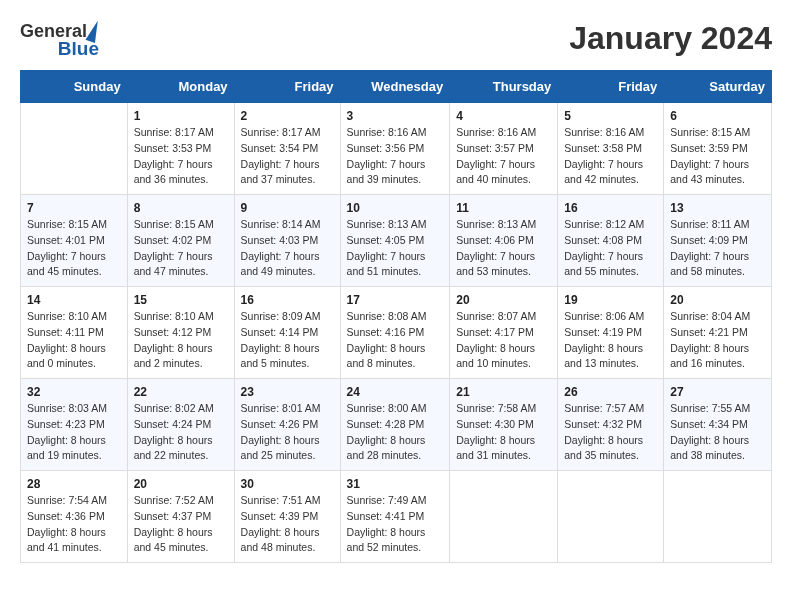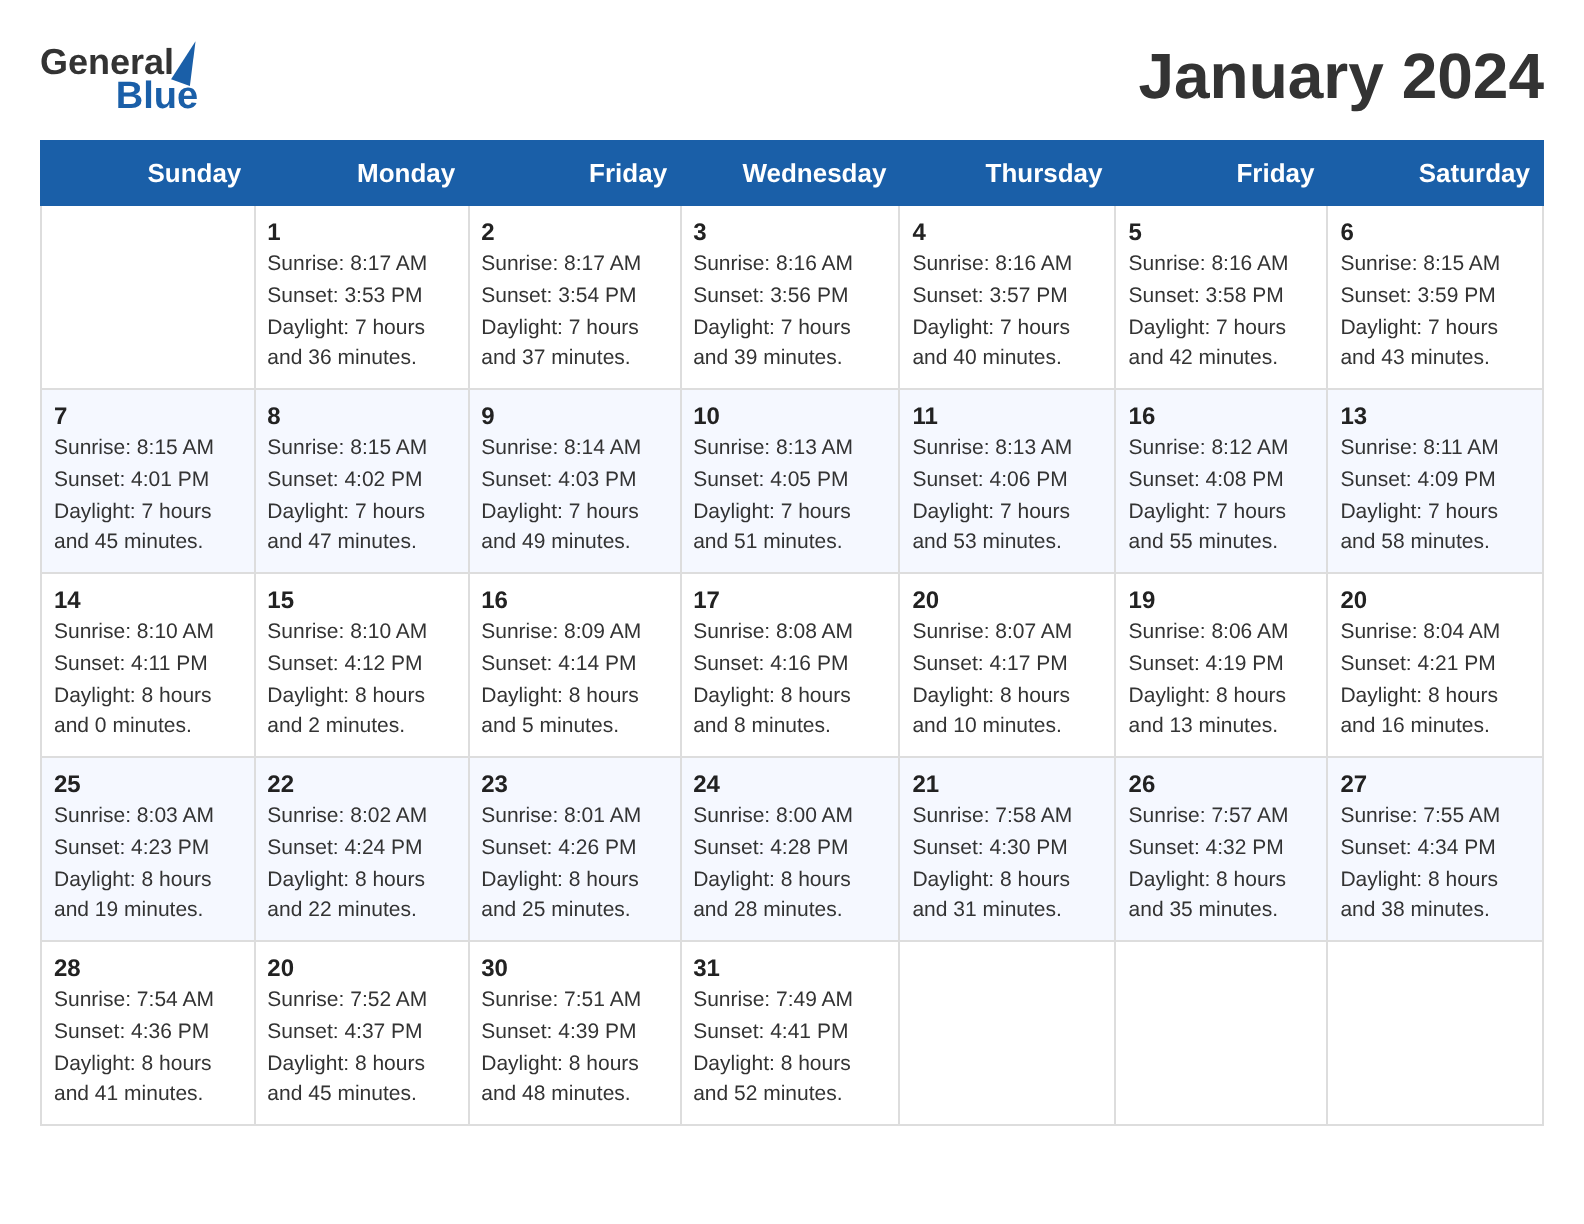--- a/index.html
+++ b/index.html
@@ -190,21 +190,21 @@
           <span class="day-number">19</span>
           <div class="day-detail">Sunrise: 8:06 AM<br>Sunset: 4:19 PM<br>Daylight: 8 hours and 13 minutes.</div>
         </td>
         <td>
           <span class="day-number">20</span>
           <div class="day-detail">Sunrise: 8:04 AM<br>Sunset: 4:21 PM<br>Daylight: 8 hours and 16 minutes.</div>
         </td>
       </tr>
       <tr>
         <td>
-          <span class="day-number">25</span>
+          <span class="day-number">32</span>
           <div class="day-detail">Sunrise: 8:03 AM<br>Sunset: 4:23 PM<br>Daylight: 8 hours and 19 minutes.</div>
         </td>
         <td>
           <span class="day-number">22</span>
           <div class="day-detail">Sunrise: 8:02 AM<br>Sunset: 4:24 PM<br>Daylight: 8 hours and 22 minutes.</div>
         </td>
         <td>
           <span class="day-number">23</span>
           <div class="day-detail">Sunrise: 8:01 AM<br>Sunset: 4:26 PM<br>Daylight: 8 hours and 25 minutes.</div>
         </td>

